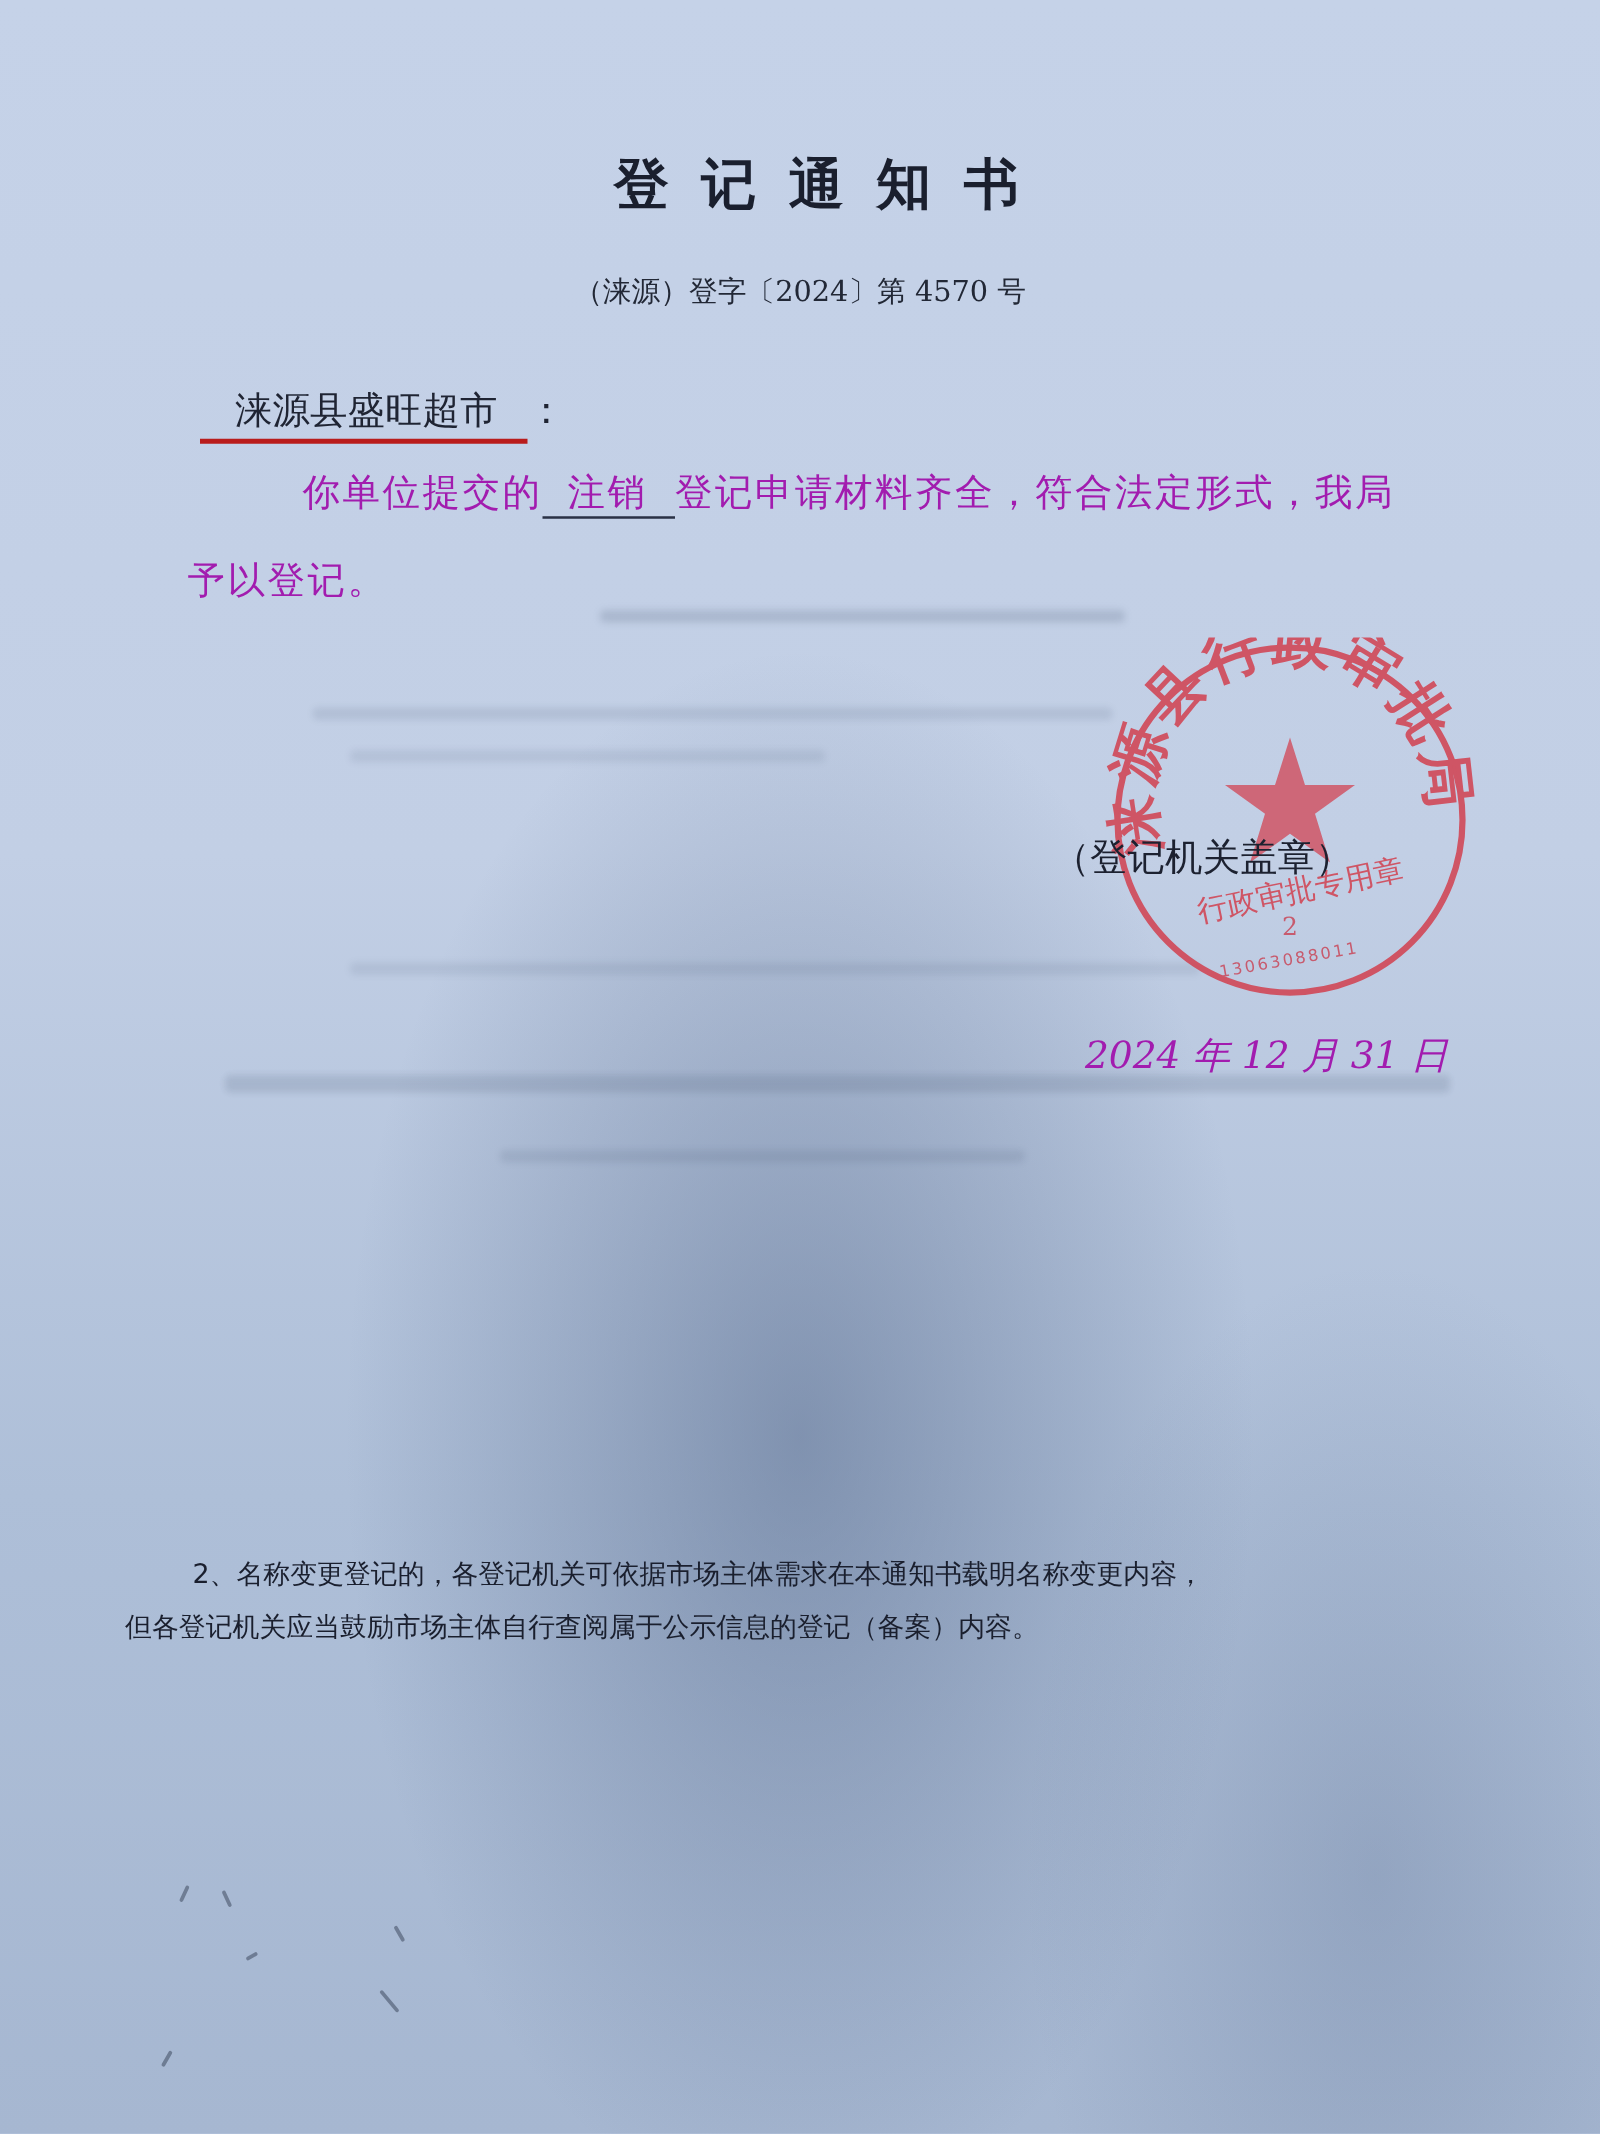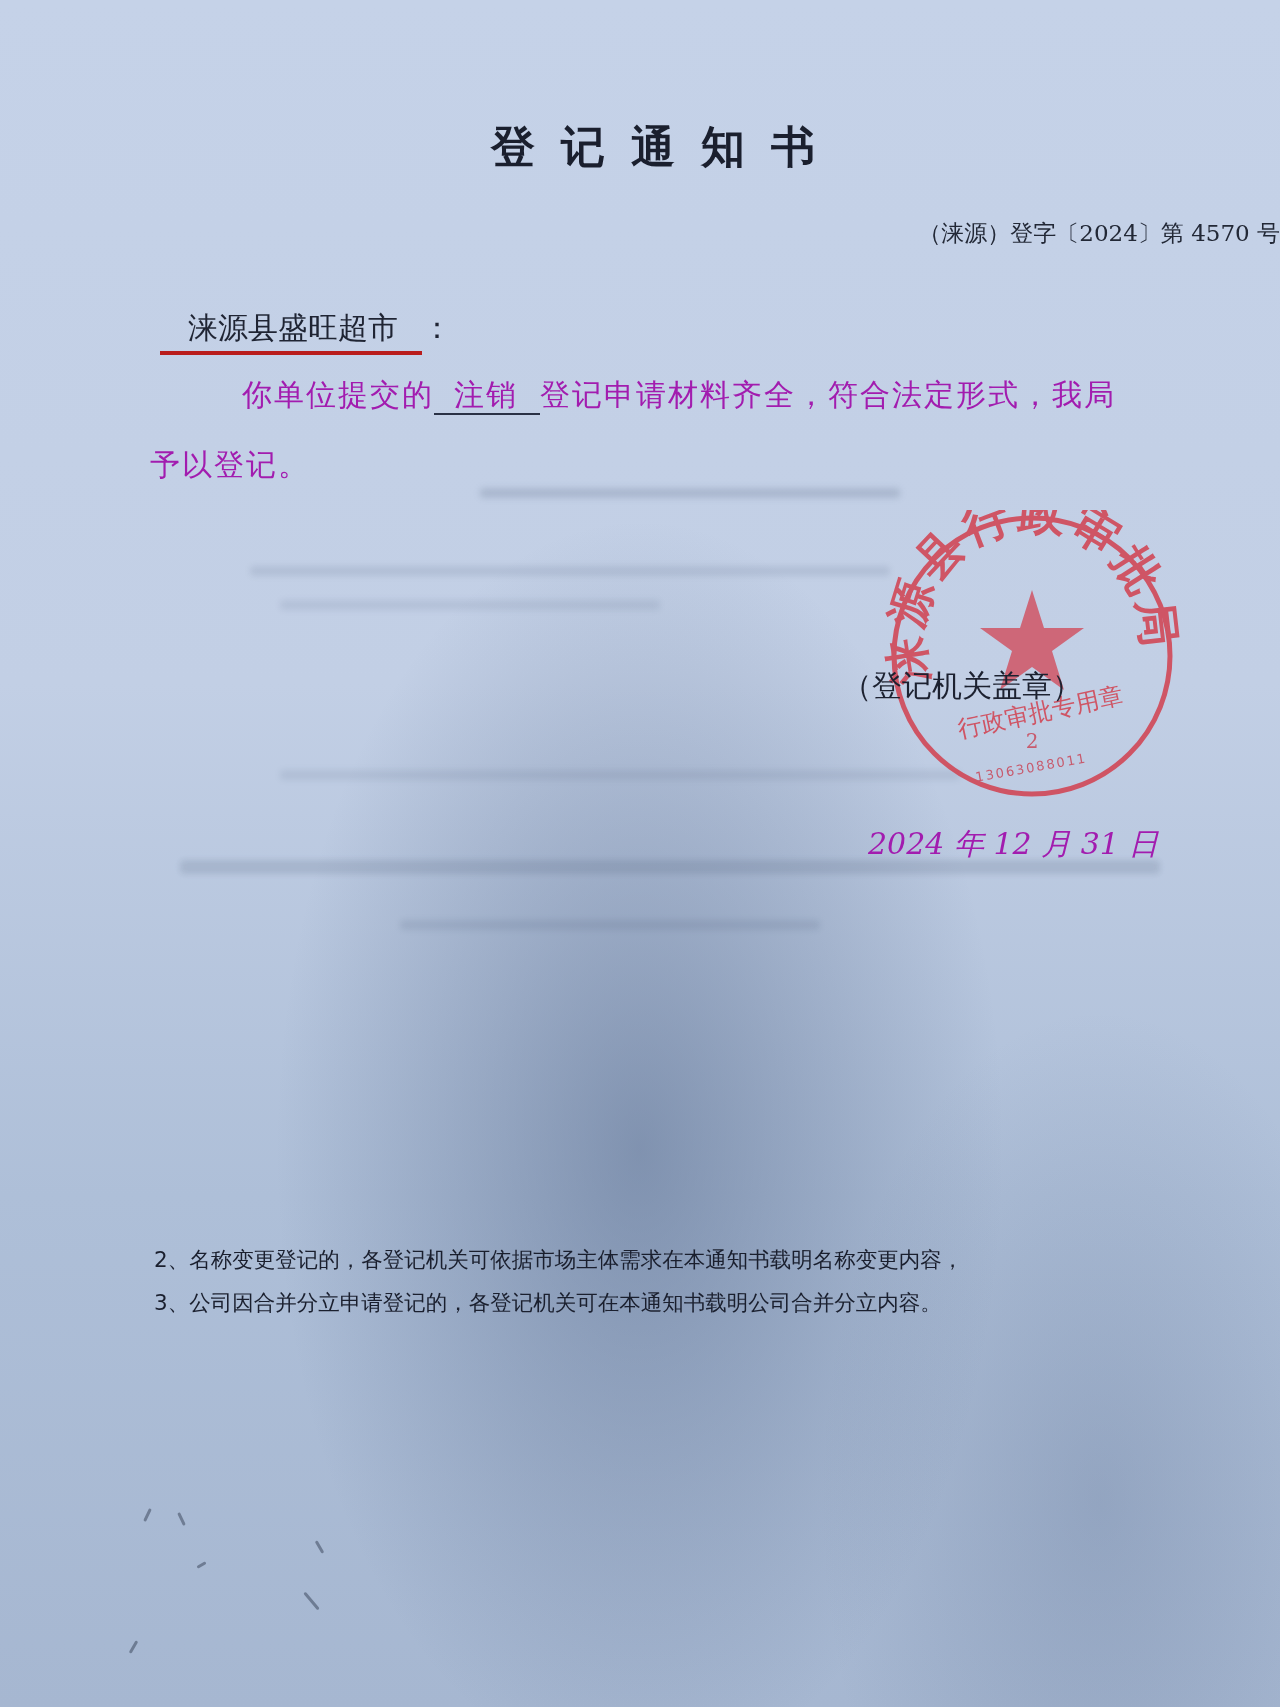--- a/index.html
+++ b/index.html
@@ -22,21 +22,21 @@
     background: rgba(60,75,105,0.18); filter: blur(3px);
   }
   .abs { position: absolute; }
   .title {
     left: 0; width: 1280px; top: 118px; text-align: center;
     font-family: "DejaVu Sans", "Liberation Sans", sans-serif;
     font-size: 44px; font-weight: bold; letter-spacing: 26px; color: #1a1f2e;
     padding-left: 26px;
   }
   .ref {
-    left: 0; width: 1280px; top: 218px; text-align: right;
+    left: 0; width: 1280px; top: 218px; text-align: center;
     font-size: 23px; color: #222836;
   }
   .addressee {
     left: 160px; top: 308px; font-size: 30px; color: #1f2433;
     font-family: "DejaVu Sans", "Liberation Sans", sans-serif;
   }
   .addressee .name {
     display: inline-block; padding: 0 24px 2px 28px;
     border-bottom: 4px solid #b91c1c;
   }
@@ -111,14 +111,14 @@
   <text x="160" y="210" text-anchor="middle" font-family="DejaVu Sans, Liberation Sans, sans-serif" font-size="24" fill="#d2404f" transform="rotate(-12 160 210)">行政审批专用章</text>
   <text x="150" y="238" text-anchor="middle" font-family="DejaVu Serif, serif" font-size="20" fill="#c9485a">2</text>
   <text x="150" y="262" text-anchor="middle" font-family="DejaVu Sans, sans-serif" font-size="13" fill="#c9485a" letter-spacing="2" transform="rotate(-10 150 262)">13063088011</text>
 </svg>
 
 <div class="abs seal-label">（登记机关盖章）</div>
 <div class="abs date">2024 年 12 月 31 日</div>
 
 <div class="abs notes">
   <div class="row indent">2、名称变更登记的，各登记机关可依据市场主体需求在本通知书载明名称变更内容，</div>
-  <div class="row indent">3、公司因合并分立申请登记的，各登记机关可在本通知书载明公司合并分立内容。</div>
+  <div class="row">但各登记机关应当鼓励市场主体自行查阅属于公示信息的登记（备案）内容。</div>
 </div>
 
 </body></html>

